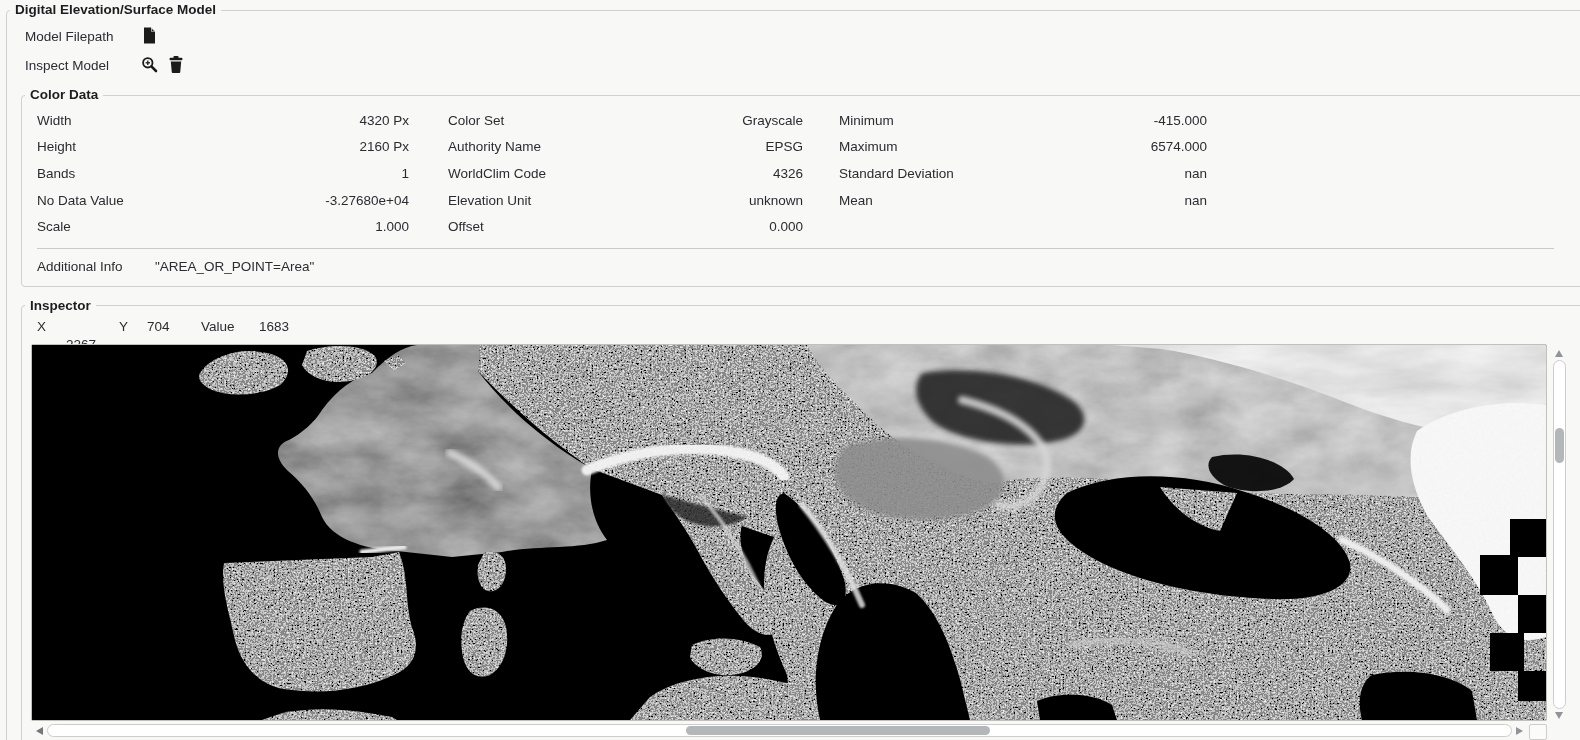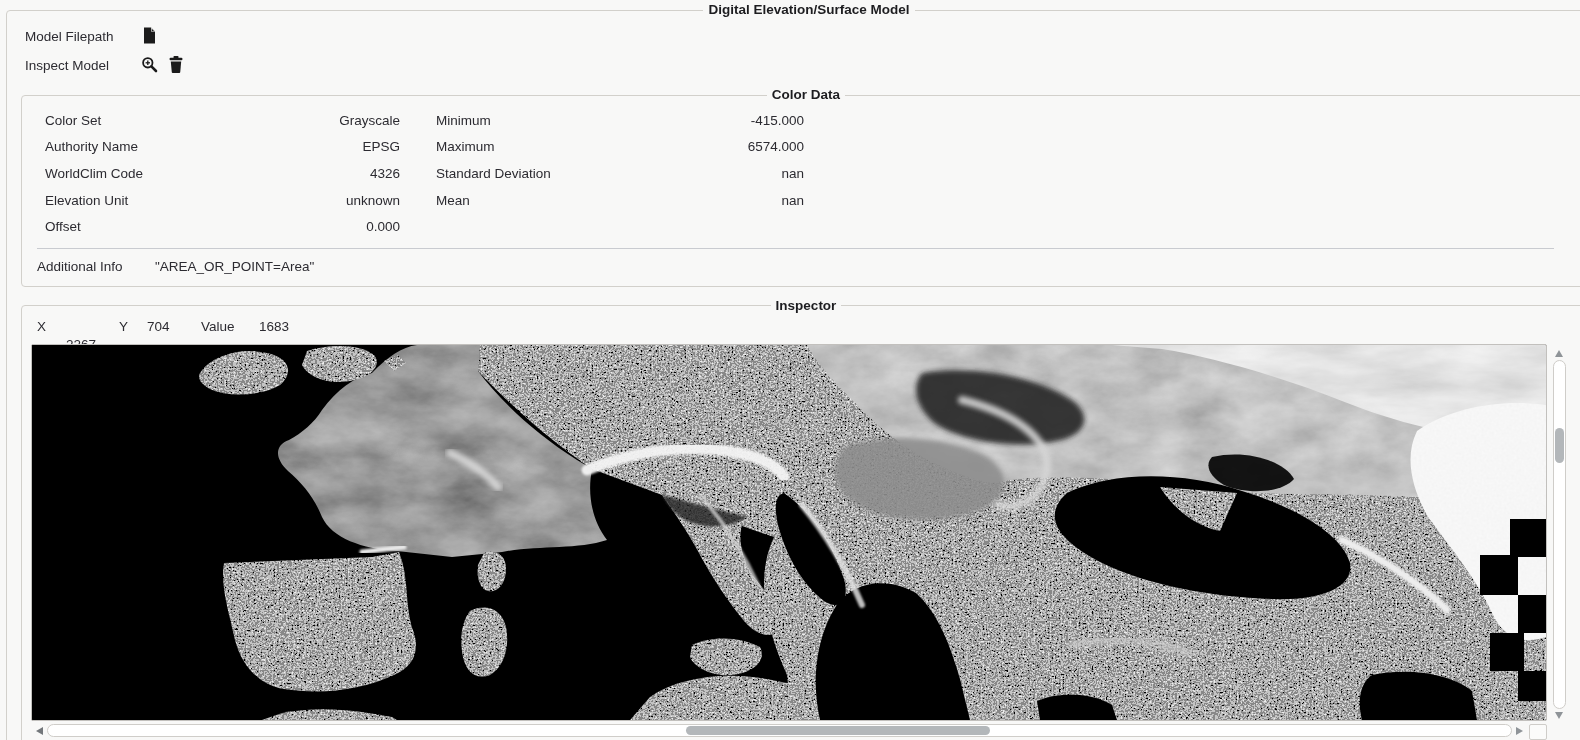--- a/index.html
+++ b/index.html
@@ -16,21 +16,20 @@
     border: 1px solid #d2d0cb;
     border-radius: 4px;
     margin: 0; padding: 0;
   }
   fieldset.frame > legend {
     font-weight: 700;
     color: #1d1d20;
     padding: 0 5px;
     margin-left: 3px;
     line-height: 16px;
-    text-align: center;
   }
   #dem-frame {
     position: absolute;
     left: 6px; top: 2px;
     width: 1600px; height: 900px;
   }
   .fp-row {
     display: flex; align-items: center;
     height: 27px;
     margin: 5px 0 0 18px;
@@ -47,21 +46,21 @@
   
   #meta-frame { margin: 8px 20px 0 14px; }
   .meta-cols { display: flex; padding: 4px 0 2px 15px; }
   .mcol {
     display: grid;
     grid-auto-rows: 26.6px;
     align-items: center;
     align-content: start;
   }
   .mcol1 { grid-template-columns: 170px 202px; }
-  .mcol2 { grid-template-columns: 175px 180px; margin-left: 8px; }
+  .mcol2 { grid-template-columns: 175px 180px; margin-left: 39px; }
   .mcol3 { grid-template-columns: 190px 178px; margin-left: 36px; }
   .mval { text-align: right; }
   .meta-sep {
     border-top: 1px solid #c9cbd0;
     margin: 6px 30px 0 15px;
   }
   .addinfo-row {
     display: flex; align-items: center;
     height: 26px;
     margin: 5px 0 6px 15px;
@@ -177,20 +176,32 @@
           <rect x="0.5" y="1.8" width="13" height="2.4" rx="1.2" fill="#1b1b1b"></rect>
           <path d="M1.8 5.4 H12.2 L11.2 16.2 Q11.1 16.9 10.4 16.9 H3.6 Q2.9 16.9 2.8 16.2 Z" fill="#1b1b1b"></path>
         </svg>
       </span>
     </button>
   </div>
 
   <fieldset class="frame" id="meta-frame">
     <legend>Color Data</legend>
     <div class="meta-cols">
+      <div class="mcol mcol1">
+        <span>Width</span>
+          <span class="mval">4320 Px</span>
+        <span>Height</span>
+          <span class="mval">2160 Px</span>
+        <span>Bands</span>
+          <span class="mval">1</span>
+        <span>No Data Value</span>
+          <span class="mval">-3.27680e+04</span>
+        <span>Scale</span>
+          <span class="mval">1.000</span>
+      </div>
       <div class="mcol mcol2">
         <span>Color Set</span>
           <span class="mval">Grayscale</span>
         <span>Authority Name</span>
           <span class="mval">EPSG</span>
         <span>WorldClim Code</span>
           <span class="mval">4326</span>
         <span>Elevation Unit</span>
           <span class="mval">unknown</span>
         <span>Offset</span>

